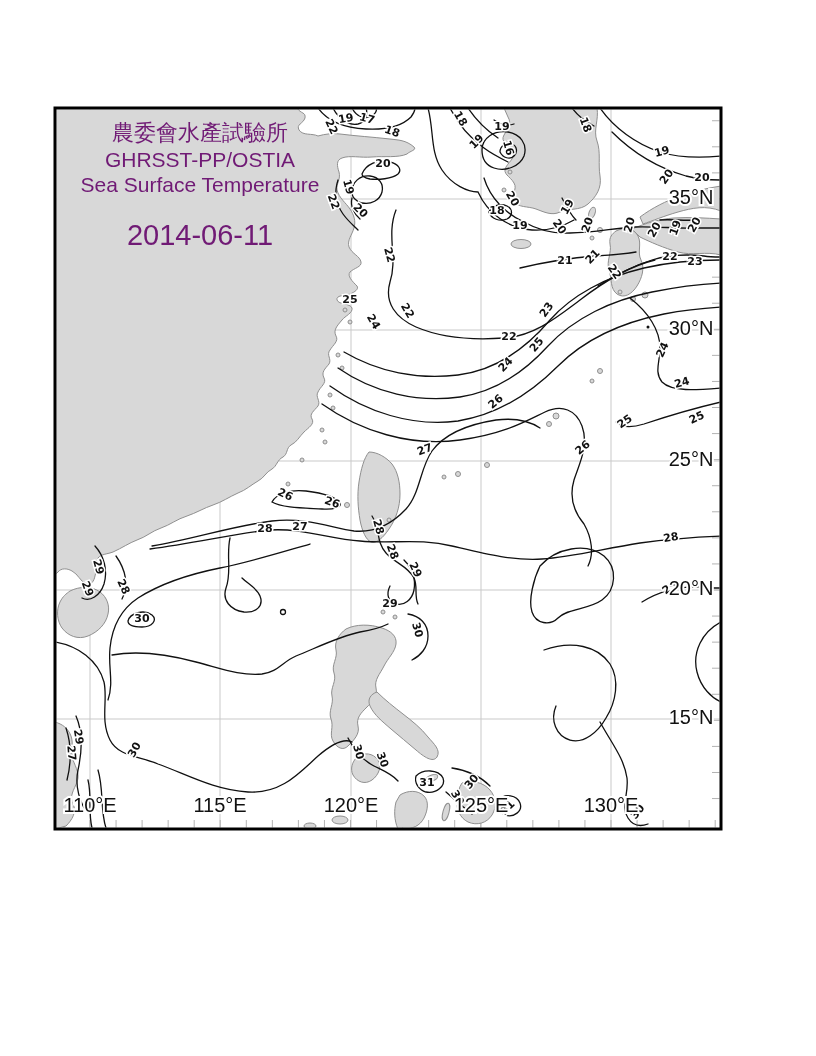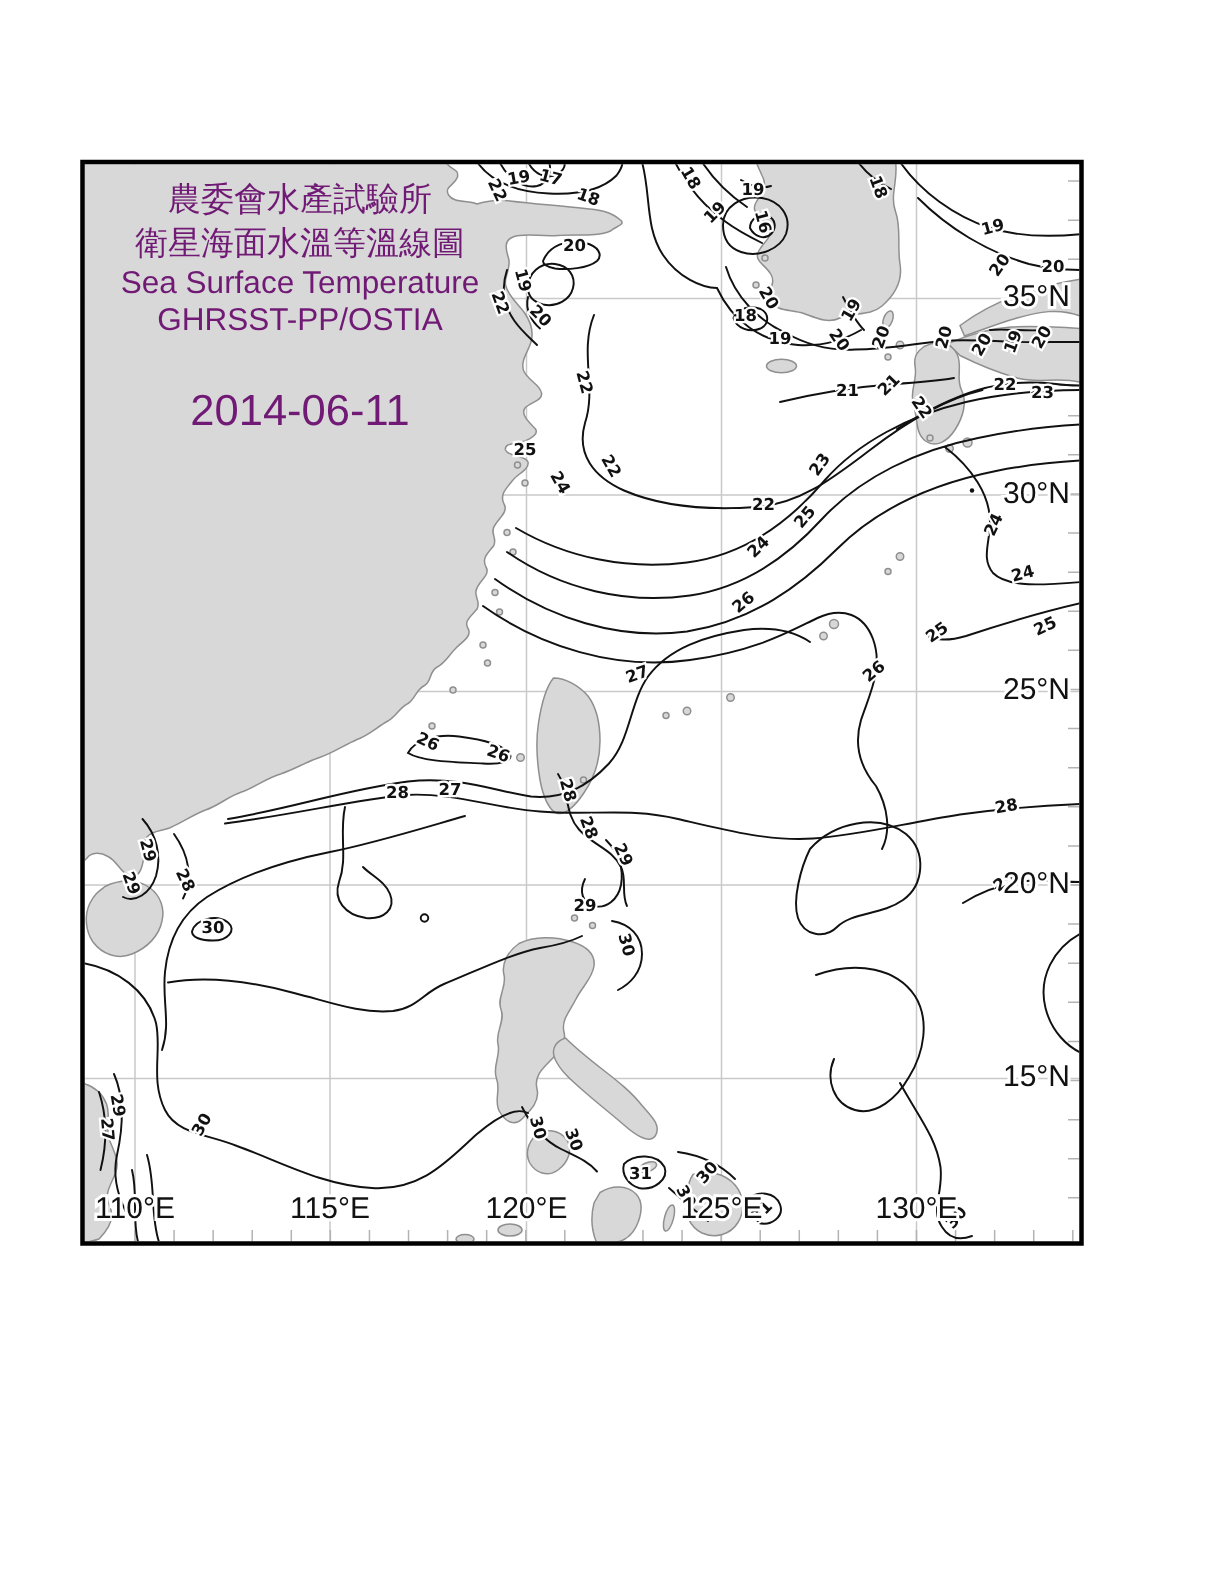--- a/index.html
+++ b/index.html
@@ -14,21 +14,21 @@
   .contour{fill:none;stroke:#111111;stroke-width:1.3;stroke-linecap:round;}
   .frame{fill:none;stroke:#000000;stroke-width:3;}
   .contour-label{font:bold 11px "DejaVu Sans",sans-serif;fill:#111;stroke:#ffffff;stroke-width:3;
                  paint-order:stroke;text-anchor:middle;dominant-baseline:middle;}
   .axis-label{font:20px "Liberation Sans",sans-serif;fill:#111;stroke:#ffffff;stroke-width:4;
               paint-order:stroke;text-anchor:middle;dominant-baseline:middle;}
   
   #title-block{position:absolute;left:60px;top:118px;width:280px;text-align:center;color:#701a75;}
   .t-zh{font-size:22px;font-weight:500;line-height:29px;}
   .t-en{font-size:21px;line-height:25px;}
-  .t-date{font-size:29px;margin-top:32px;}
+  .t-date{font-size:29px;margin-top:22px;}
 </style>
 </head>
 <body>
 
 <div id="page">
 
   <svg id="map-svg" width="816" height="1056" viewBox="0 0 816 1056" xmlns="http://www.w3.org/2000/svg">
     <defs>
       <clipPath id="mapclip">
           <rect x="56.5" y="109.5" width="663" height="718"></rect>
@@ -302,19 +302,18 @@
           <text class="axis-label" x="691" y="590">20°N</text>
           <text class="axis-label" x="691" y="719">15°N</text>
         </g>
     </g>
 
     <rect id="map-frame" class="frame" x="55" y="108" width="666" height="721"></rect>
   </svg>
 
   <div id="title-block">
     <div class="t-zh">農委會水產試驗所</div>
-    <div class="t-zh">衛星海面水溫等溫線圖</div>
+    <div class="t-en">GHRSST-PP/OSTIA</div>
     <div class="t-en">Sea Surface Temperature</div>
-    <div class="t-en">GHRSST-PP/OSTIA</div>
     <div class="t-date">2014-06-11</div>
   </div>
 
 </div>
 
 </body></html>

